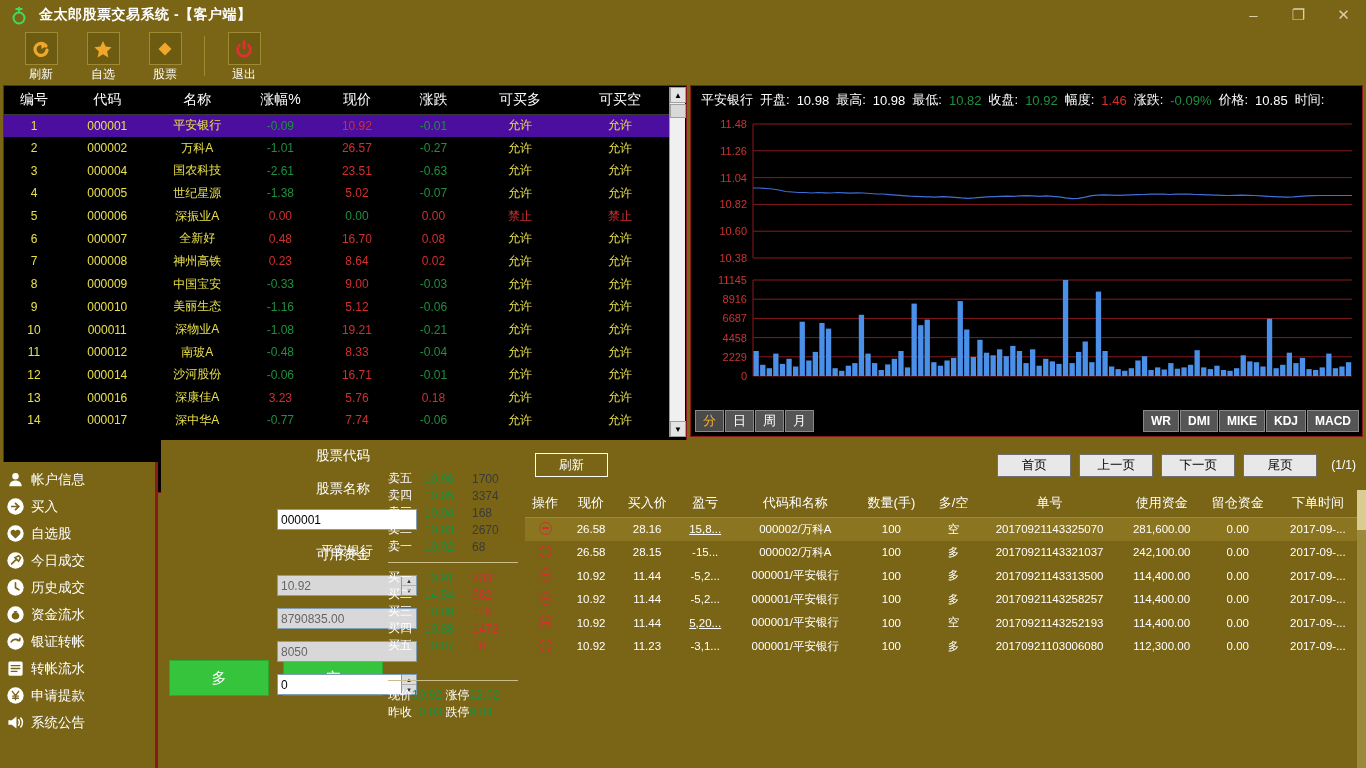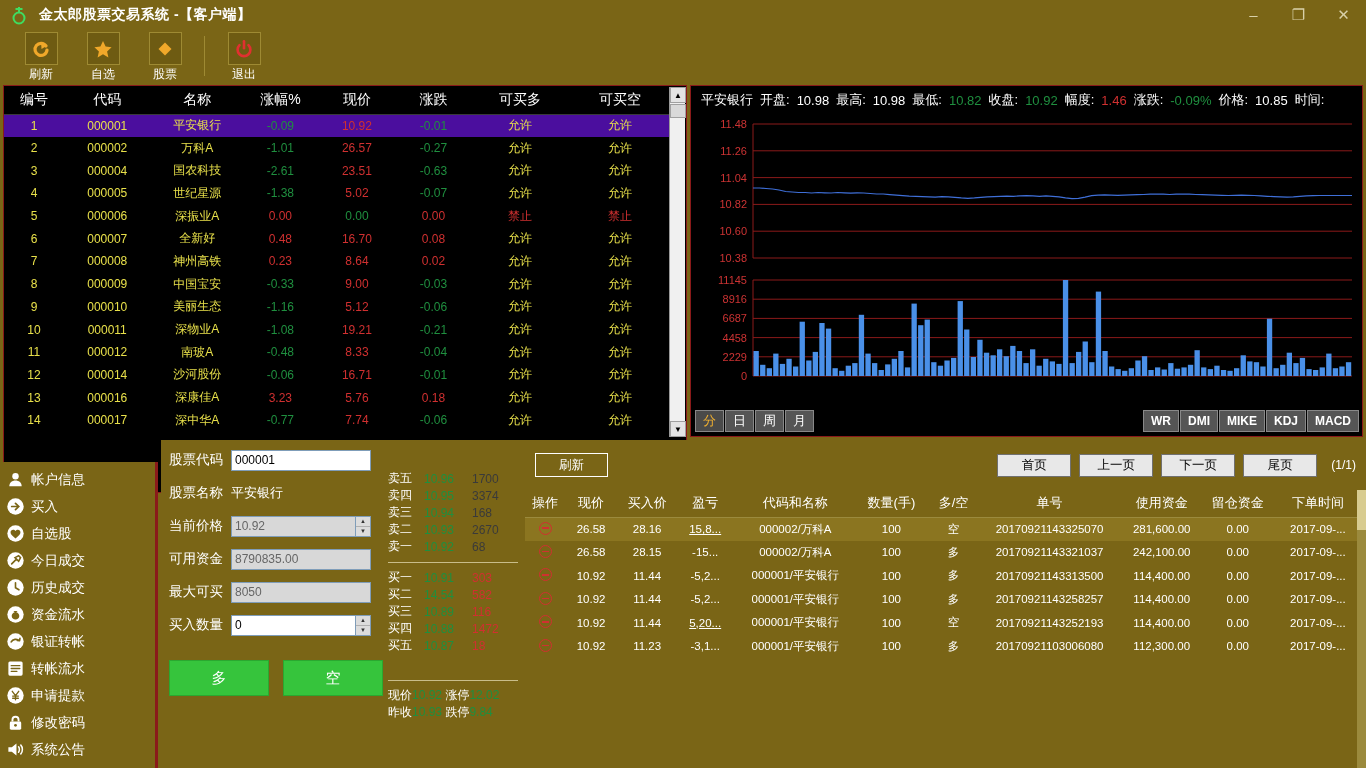--- a/index.html
+++ b/index.html
@@ -132,21 +132,21 @@
   .side-label { color: #ffffff; font-size: 13.5px; white-space: nowrap; }
   .side-divider {
     position: absolute; right: 0; top: 0; width: 3px; height: 328px; background: #8a1a1a;
   }
 
   
   .orderform {
     position: absolute; left: 161px; top: 440px; width: 364px; height: 328px;
     background: #7a6516;
   }
-  .of-row { display: flex; align-items: center; height: 26px; margin-top: 7px; padding-left: 8px; }
+  .of-row { display: flex; align-items: center; height: 26px; margin-top: 7px; padding-left: 8px; flex-direction: column; }
   .of-label { color: #ffffff; font-size: 13.5px; width: 62px; flex: 0 0 62px; white-space: nowrap; }
   .of-input {
     width: 140px; height: 21px; border: 1px solid #7f9db9; background: #fff;
     color: #000; font-size: 12px; padding: 1px 3px; outline: none;
     font-family: "Liberation Sans", sans-serif;
   }
   .of-input.ro { background: #d8d8d8; color: #666; }
   .of-static { color: #ffffff; font-size: 13px; }
   .spin-wrap { position: relative; display: flex; }
   .spin {
@@ -689,30 +689,20 @@
             <svg width="19" height="19" viewBox="0 0 20 20">
               <circle cx="10" cy="10" r="8.6" fill="#fff"></circle>
               <path d="M6.6 5.6L10 10.2l3.4-4.6M7 10.6h6M7 12.9h6M10 10.2v4.3" stroke="#7a6516" stroke-width="1.4" fill="none" stroke-linecap="round"></path>
             </svg>
           </span>
           <span class="side-label">申请提款</span>
         </div>
         <div class="side-item">
           <span class="side-ic">
             <svg width="19" height="19" viewBox="0 0 20 20">
-              <rect x="4" y="9" width="12" height="8.5" rx="1.4" fill="#fff"></rect>
-              <path d="M6.8 9V7.2a3.2 3.2 0 016.4 0V9" stroke="#fff" stroke-width="2" fill="none"></path>
-              <circle cx="10" cy="13" r="1.5" fill="#7a6516"></circle>
-            </svg>
-          </span>
-          <span class="side-label">修改密码</span>
-        </div>
-        <div class="side-item">
-          <span class="side-ic">
-            <svg width="19" height="19" viewBox="0 0 20 20">
               <path d="M2.5 7.6h3.6L11 3.8v12.4L6.1 12.4H2.5z" fill="#fff"></path>
               <path d="M13.2 7.2c1.2 1.3 1.2 4.3 0 5.6M15.6 5.4c2.2 2.3 2.2 6.9 0 9.2" stroke="#fff" stroke-width="1.6" fill="none" stroke-linecap="round"></path>
             </svg>
           </span>
           <span class="side-label">系统公告</span>
         </div>
       </div>
     <div class="side-divider"></div>
   </div>
 

